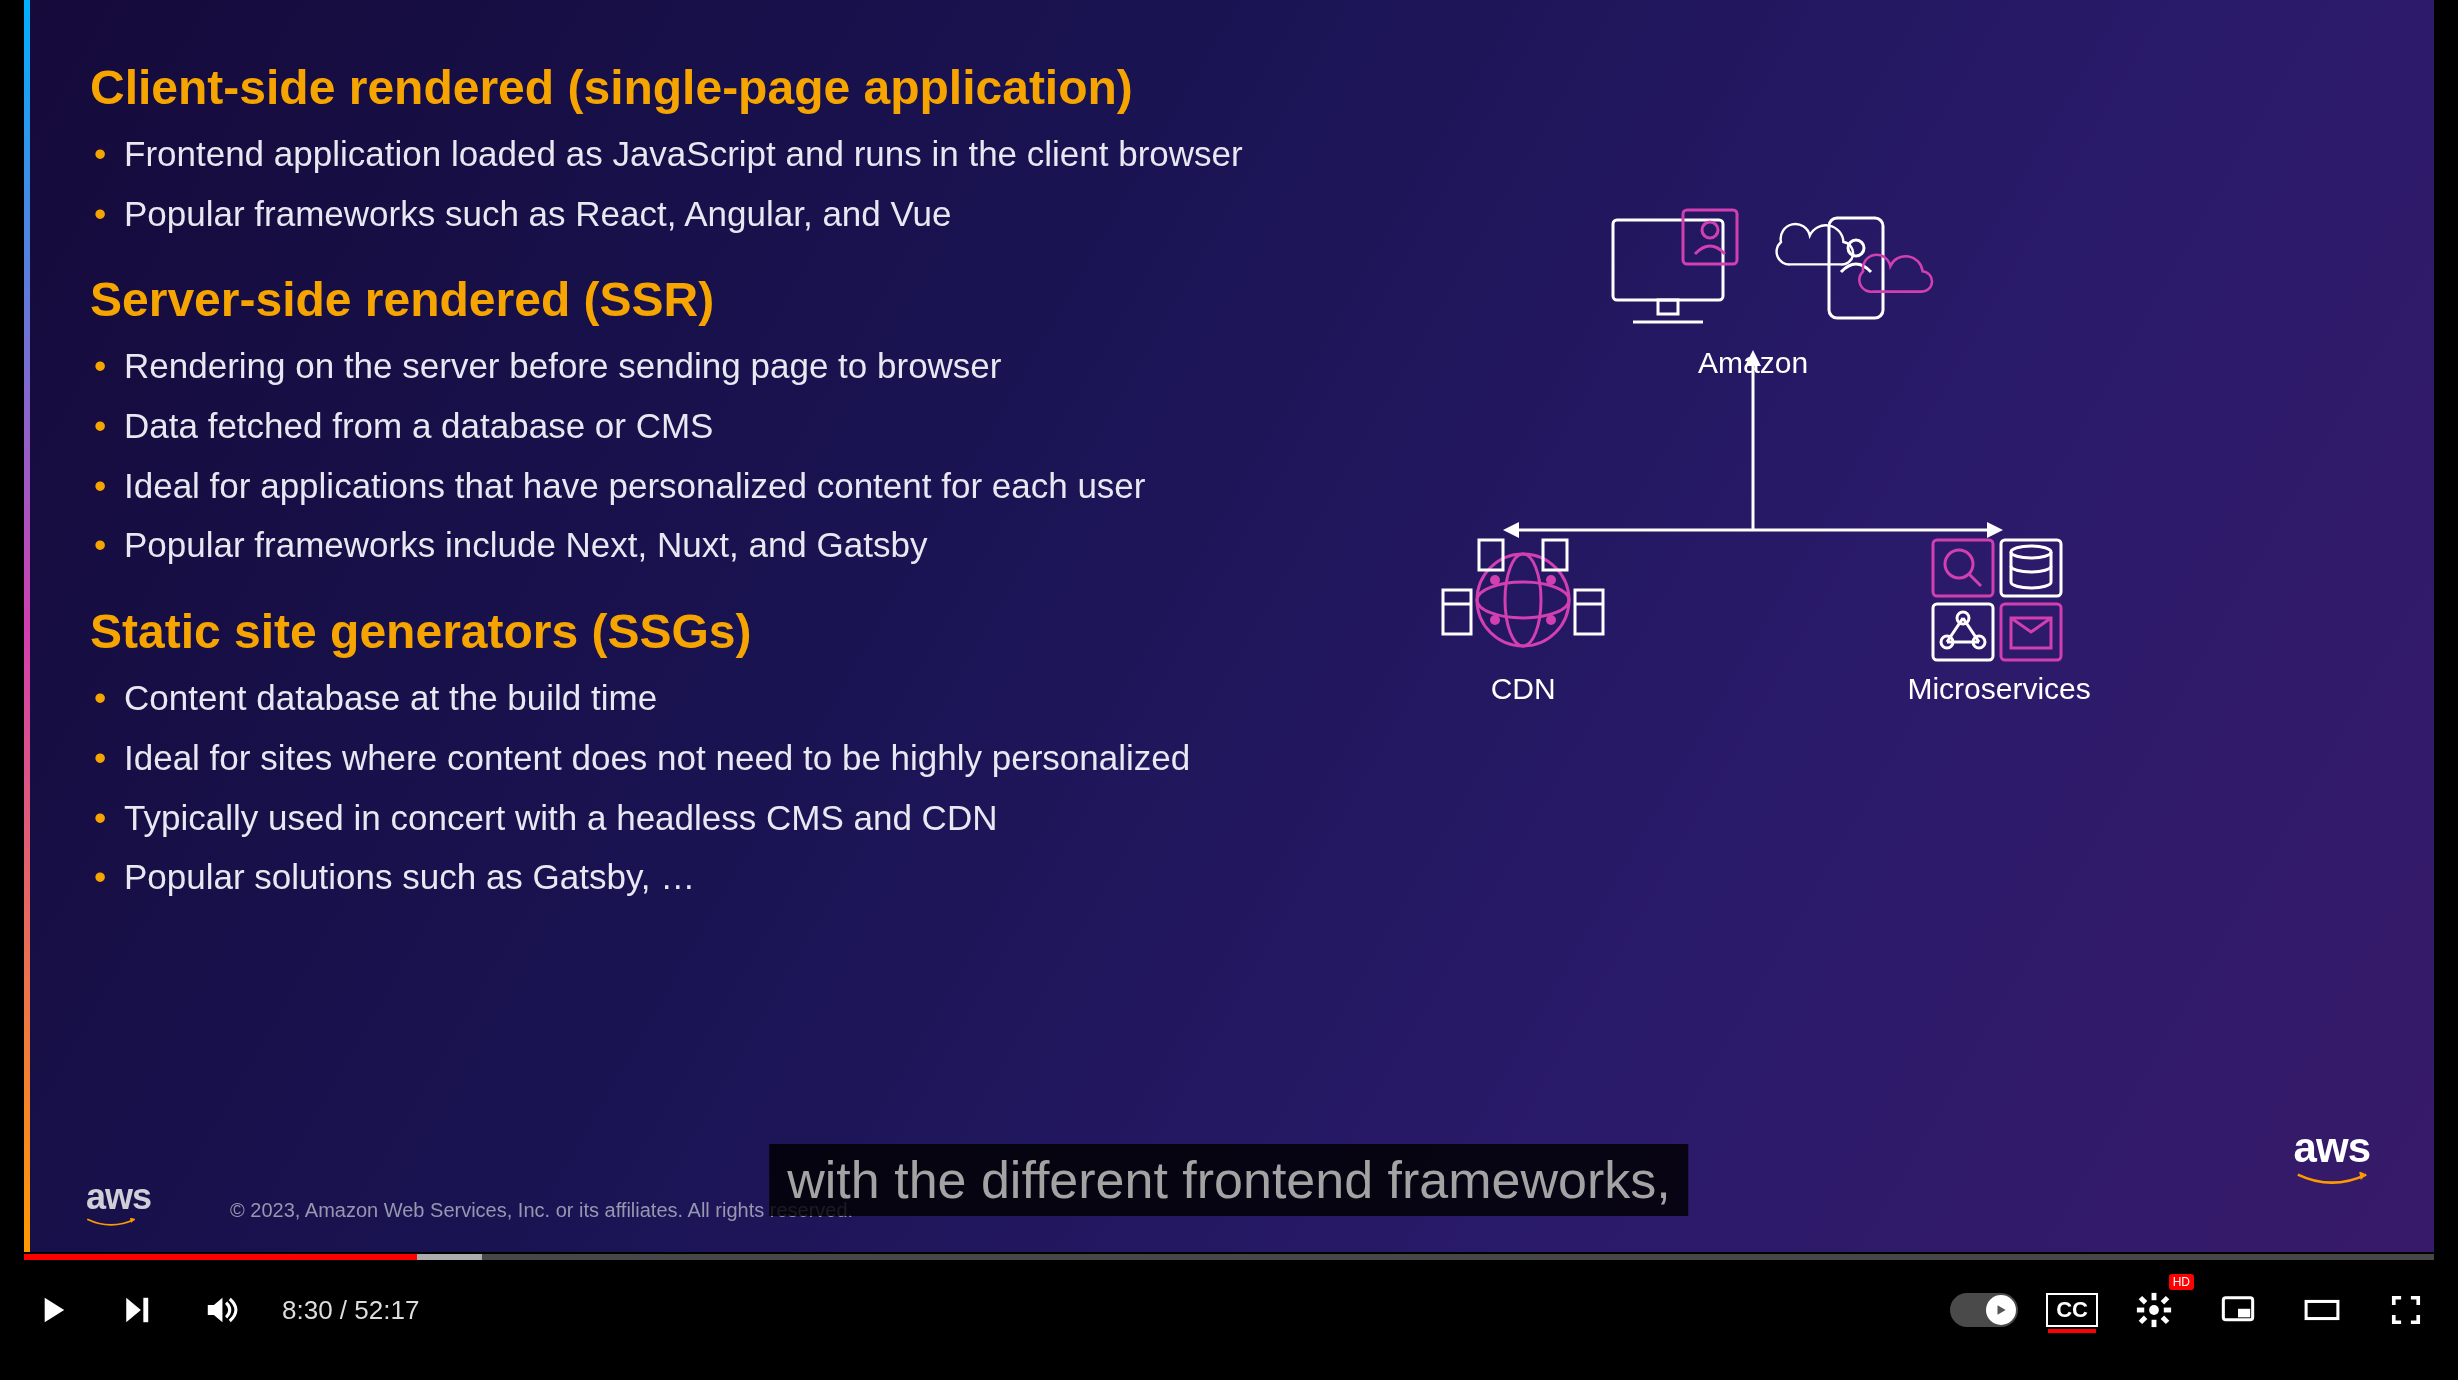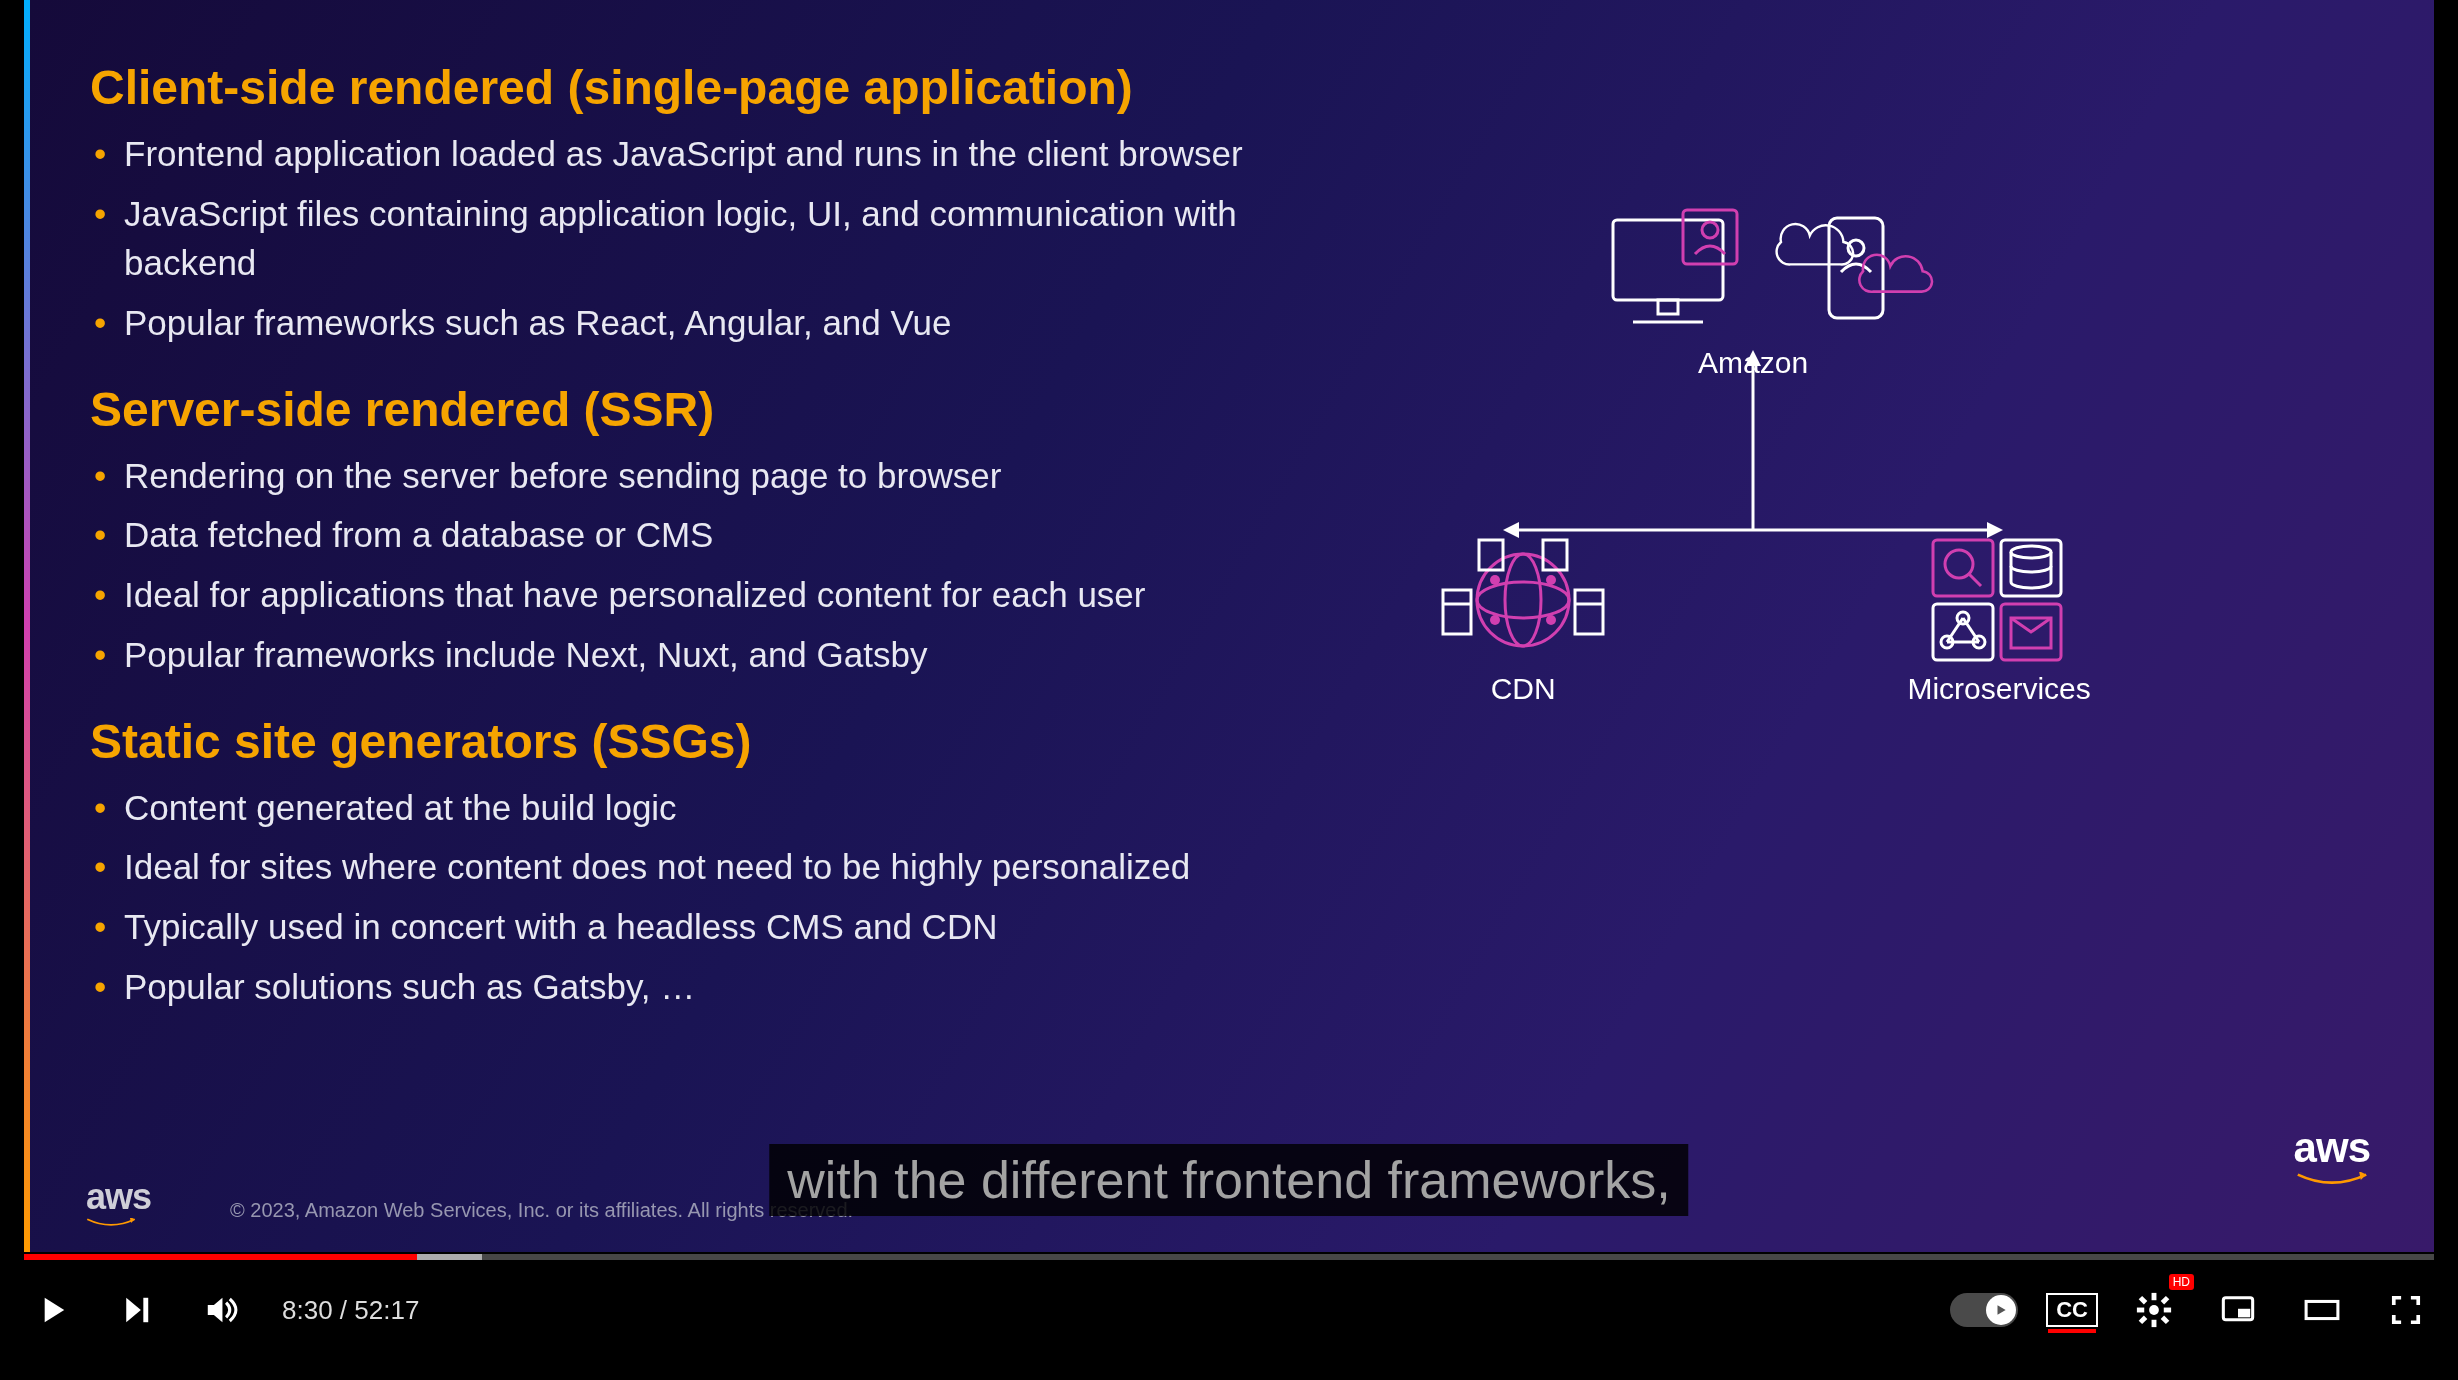--- a/index.html
+++ b/index.html
@@ -216,35 +216,34 @@
 
 <div class="slide">
 
 
   <div class="columns">
     <div class="left">
 
       <div class="section-title first">Client-side rendered (single-page application)</div>
       <ul class="bullets">
         <li>Frontend application loaded as JavaScript and runs in the client browser</li>
-        <li>JavaScript files containing application logic, UI, and communication with backend</li>
         <li>Popular frameworks such as React, Angular, and Vue</li>
       </ul>
 
       <div class="section-title">Server-side rendered (SSR)</div>
       <ul class="bullets">
         <li>Rendering on the server before sending page to browser</li>
         <li>Data fetched from a database or CMS</li>
         <li>Ideal for applications that have personalized content for each user</li>
         <li>Popular frameworks include Next, Nuxt, and Gatsby</li>
       </ul>
 
       <div class="section-title">Static site generators (SSGs)</div>
       <ul class="bullets">
-        <li>Content generated at the build logic</li>
+        <li>Content database at the build time</li>
         <li>Ideal for sites where content does not need to be highly personalized</li>
         <li>Typically used in concert with a headless CMS and CDN</li>
         <li>Popular solutions such as Gatsby, …</li>
       </ul>
 
     </div>
 
     <div class="right diagram">
       <svg width="700" height="760" viewBox="0 0 700 760">
 

